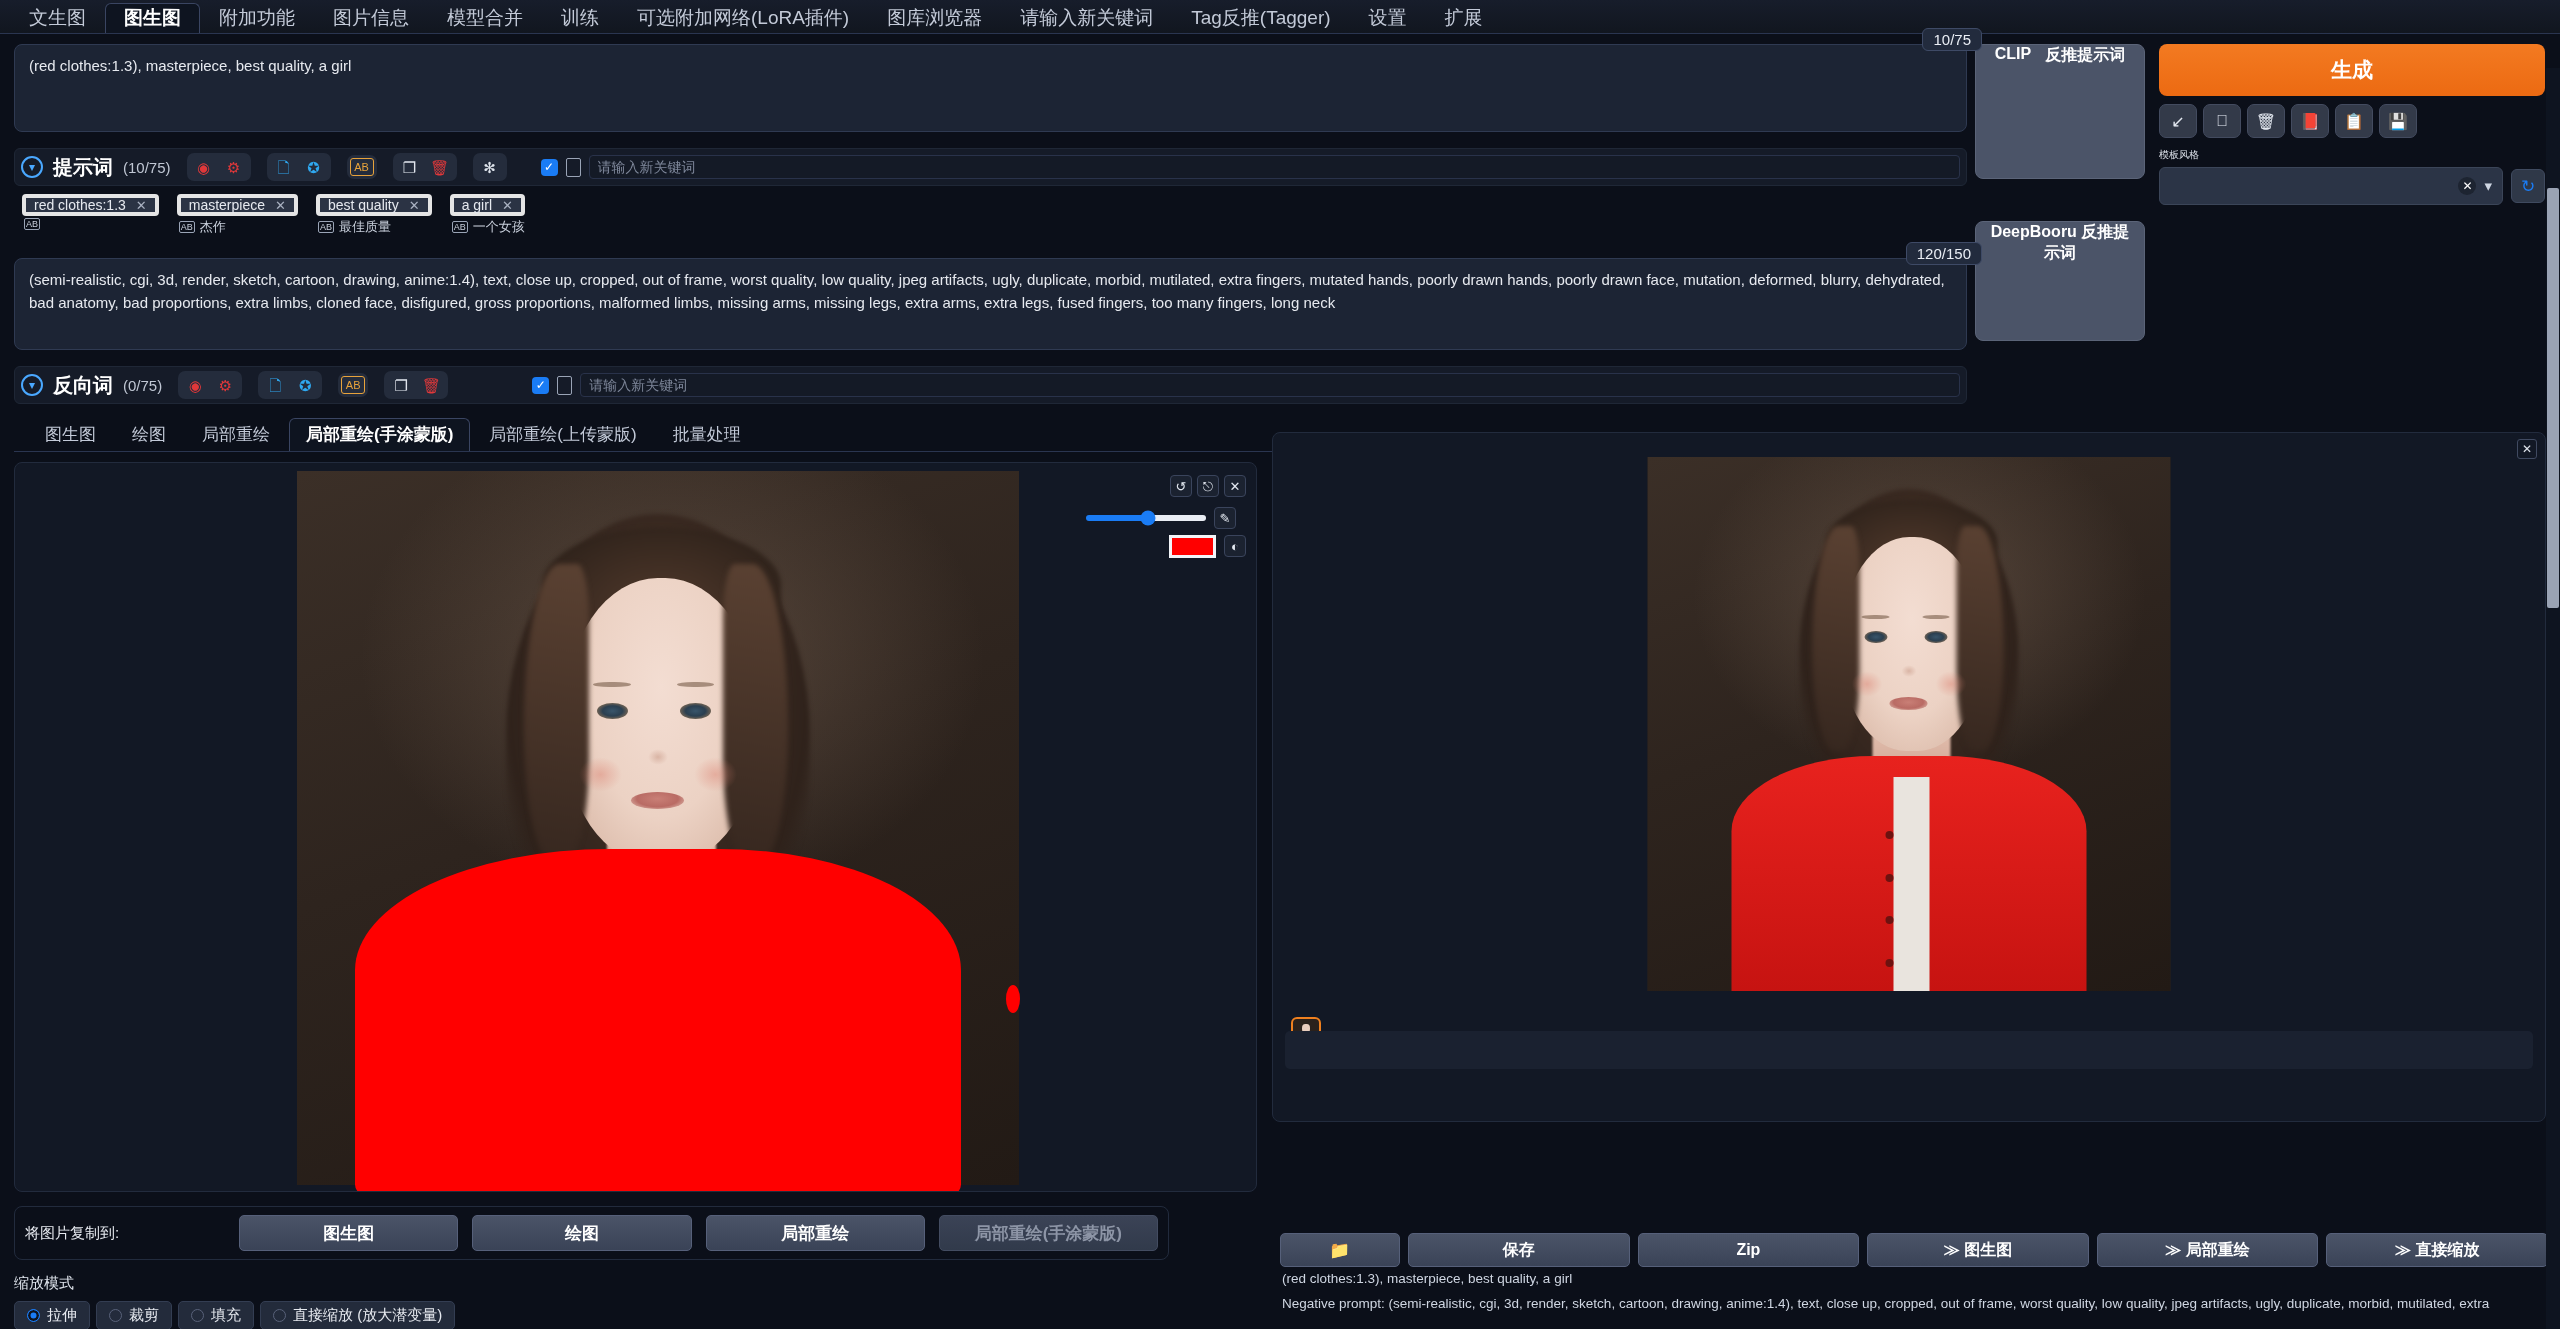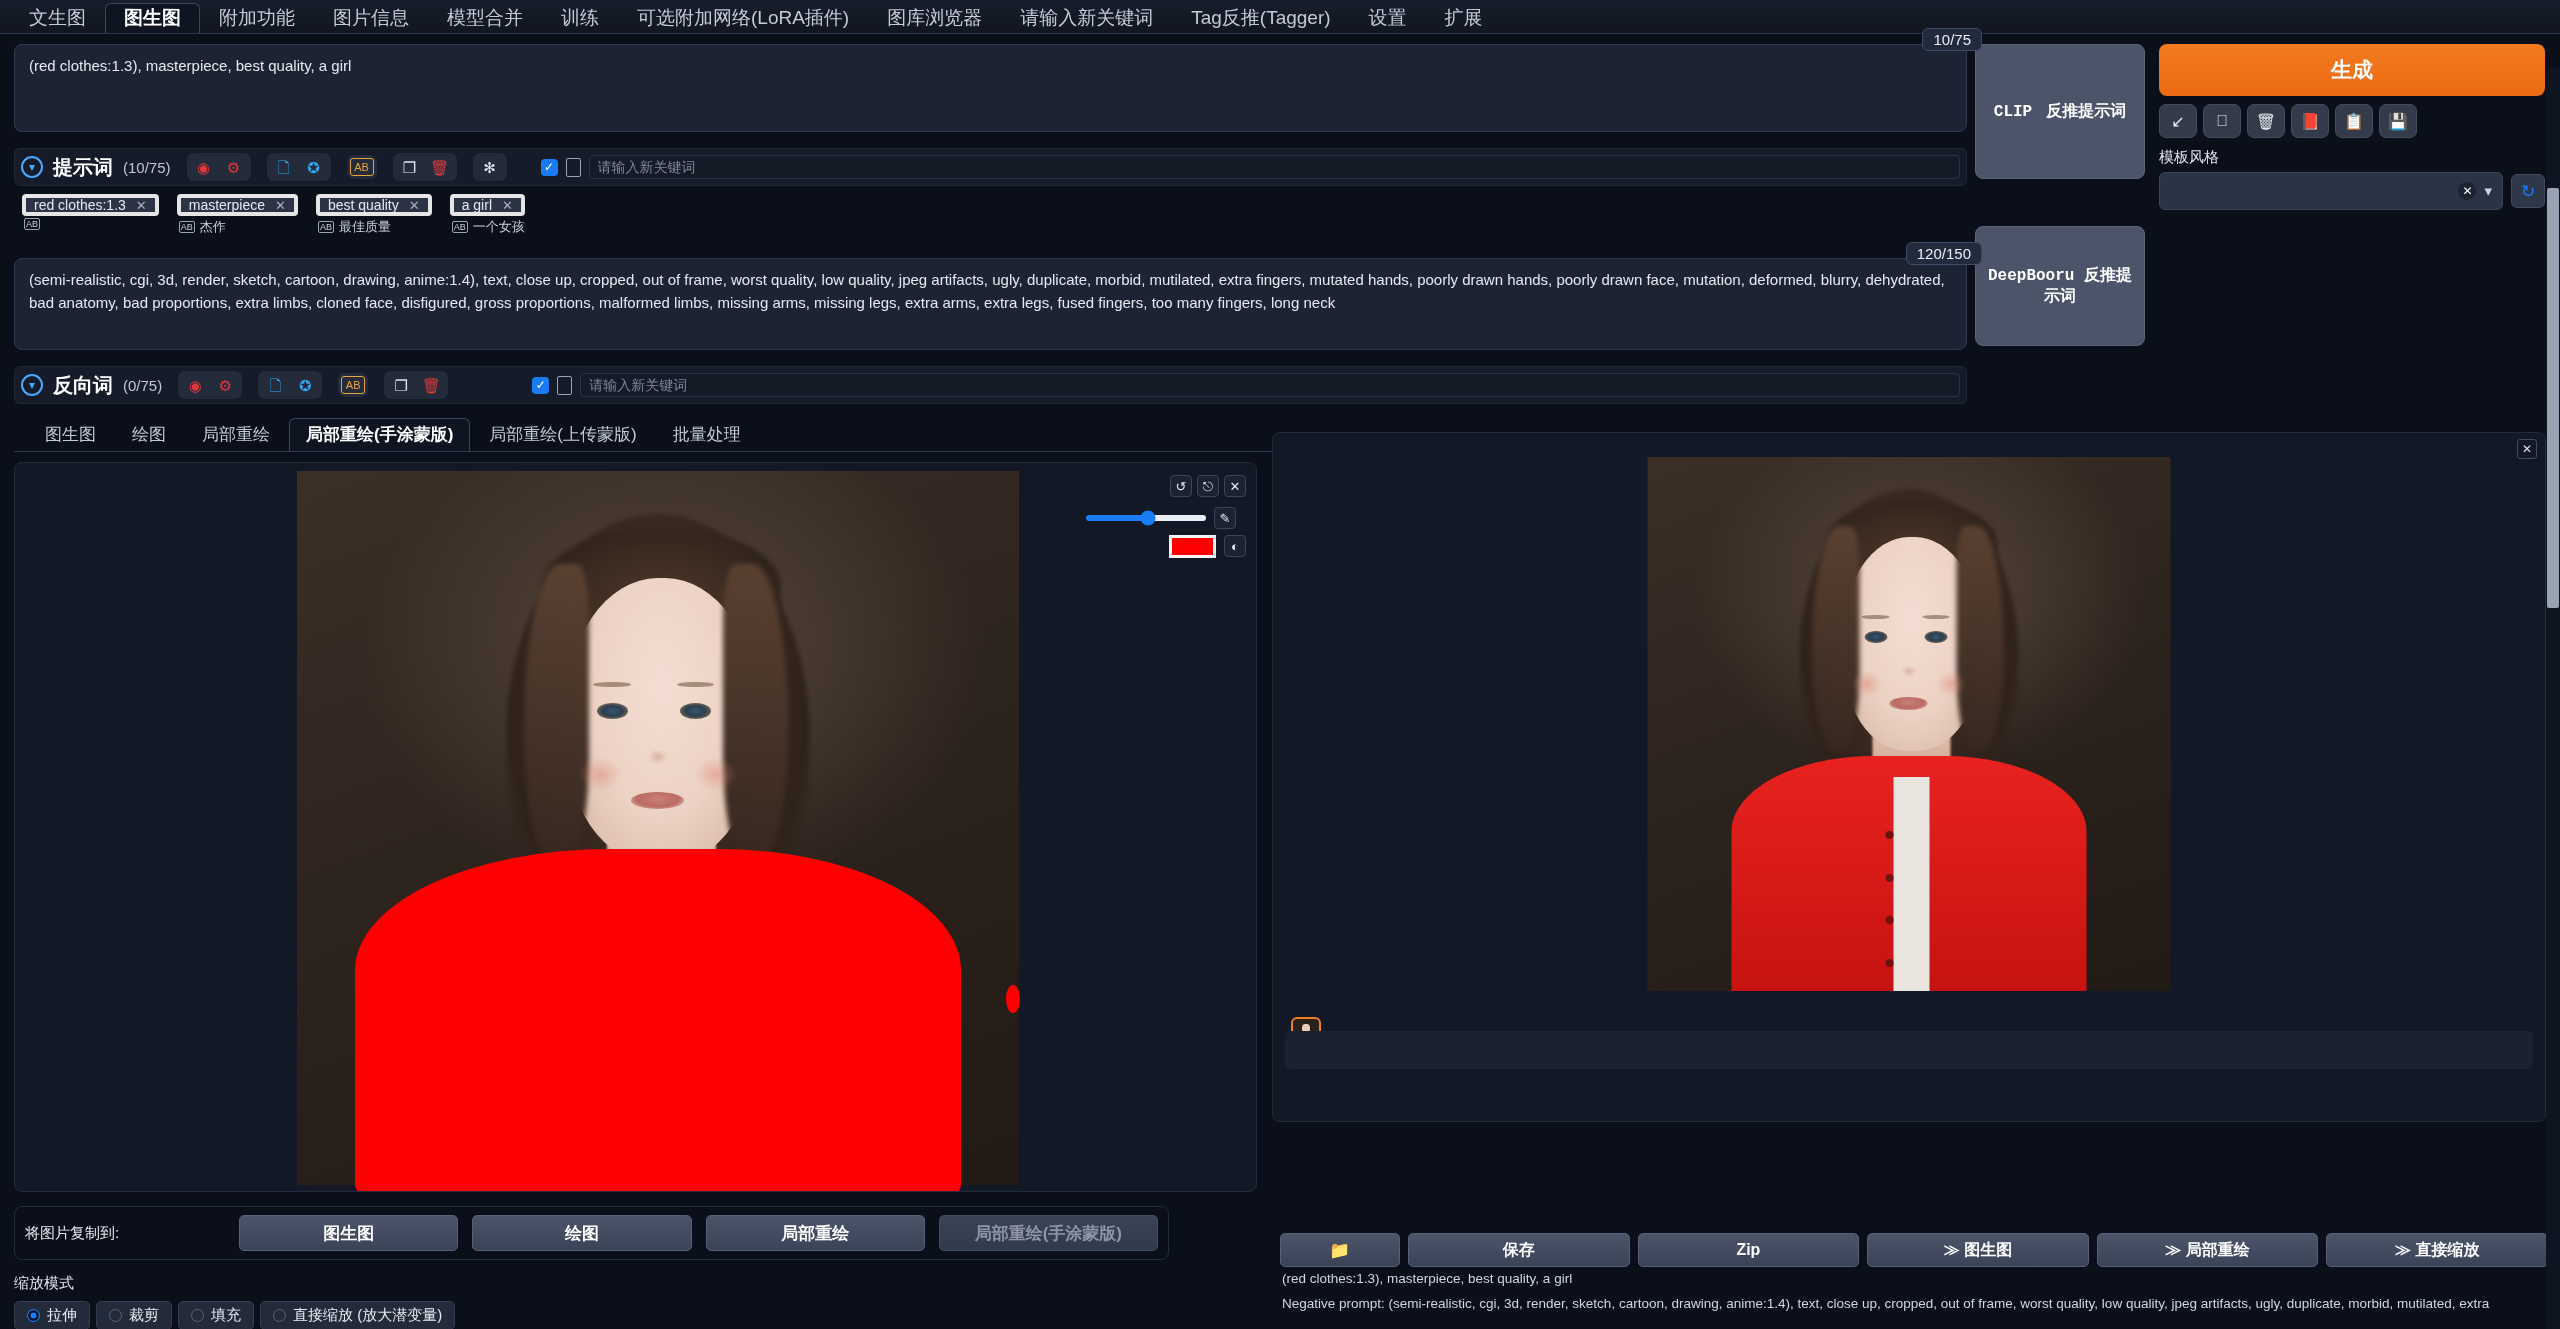--- a/index.html
+++ b/index.html
@@ -366,21 +366,21 @@
     cursor: pointer;
   }
   .sqgroup { display: flex; gap: 6px; margin-top: 8px; }
   .sqbtn {
     width: 38px; height: 34px;
     background: #333a49; border: 1px solid #434b5f;
     border-radius: 7px;
     display: flex; align-items: center; justify-content: center;
     font-size: 16px; color: #e3e8f0; cursor: pointer;
   }
-  .fieldlabel { font-size: 15px; color: #dfe4ec; margin-top: 10px; }
+  .fieldlabel { font-size: 10px; color: #dfe4ec; margin-top: 10px; }
   .selrow { display: flex; gap: 8px; align-items: center; margin-top: 5px; }
   .select {
     flex: 1; height: 38px;
     background: #2a3purple; background: #2b3purple; background: #2b3446;
     border: 1px solid #3b4558; border-radius: 6px;
     display: flex; align-items: center; justify-content: flex-end;
     gap: 8px; padding: 0 10px;
     font-size: 15px; color: #cfd6e2; cursor: pointer;
   }
   .xbadge {
@@ -394,25 +394,24 @@
     background: #2f3purple; background: #2f3848;
     border: 1px solid #3f4a5f; border-radius: 6px;
     display: flex; align-items: center; justify-content: center;
     color: #1a7cf5; font-size: 17px; cursor: pointer;
   }
   .clipcard {
     width: 170px; height: 135px;
     background: #4a5costs; background: #4b5468;
     border: 1px solid #5c melhores; border: 1px solid #5b melhor; border: 1px solid #5b6478;
     border-radius: 8px;
-    display: flex; align-items: center; justify-content: center;
+    display: flex; align-items: flex-start; justify-content: center;
     gap: 14px;
     font-size: 16px; font-weight: bold; color: #fff;
     cursor: pointer;
-    font-family: Liberation Mono, monospace;
   }
   .toprow { display: flex; gap: 14px; }
 
   
   .outpanel {
     position: absolute; left: 1272px; top: 398px;
     width: 1274px; height: 690px;
     background: #121825;
     border: 1px solid #222b3d;
     border-radius: 8px;

